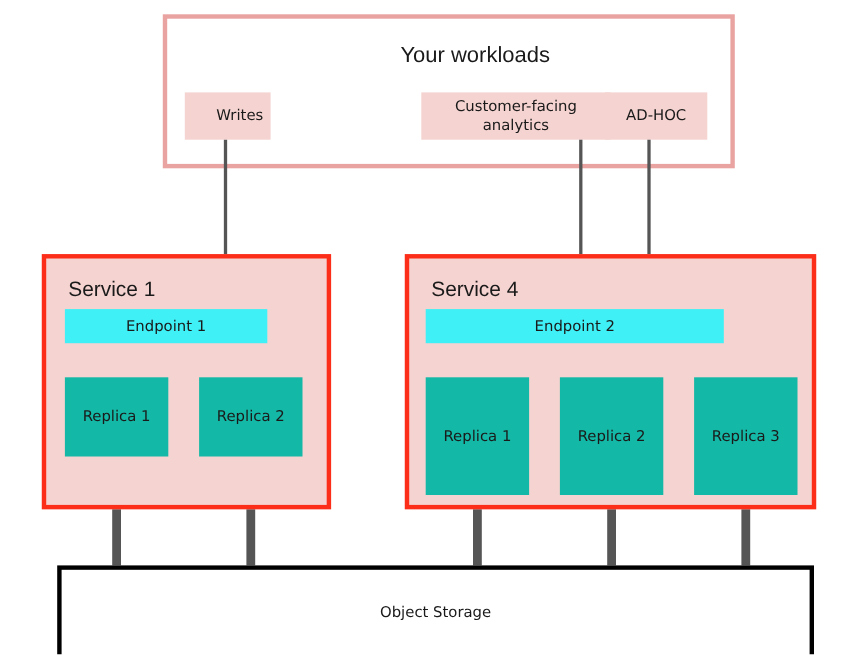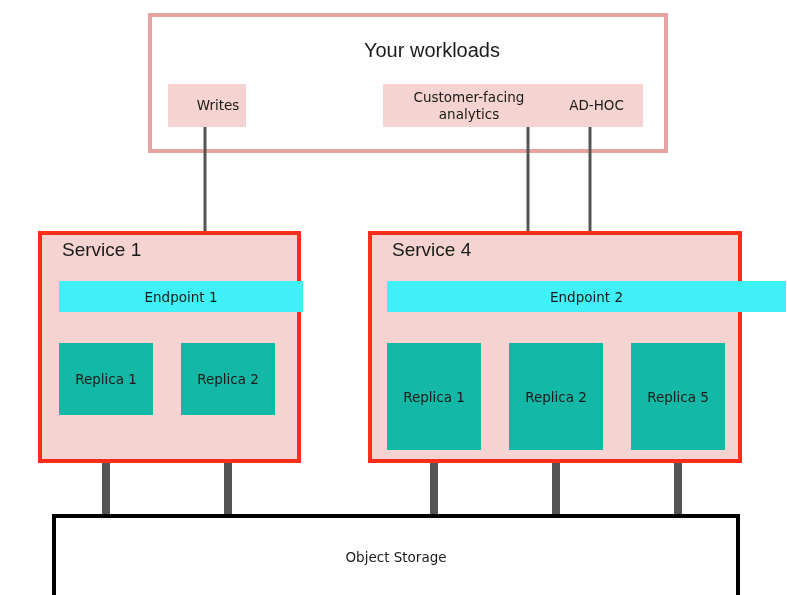--- a/index.html
+++ b/index.html
@@ -67,41 +67,41 @@
     position: absolute;
     box-sizing: border-box;
     border: 4px solid #fc2d19;
     background: #f4d3d0;
   }
   .service-1 { left: 38px;  top: 231px; width: 263px; height: 232px; }
   .service-2 { left: 368px; top: 231px; width: 374px; height: 232px; }
   .service-title {
     position: absolute;
     left: 20px;
-    top: 4px;
+    top: 18px;
     font-family: "Liberation Sans", sans-serif;
     font-size: 19px;
     color: #1a1a1a;
     white-space: nowrap;
   }
 
   
   .endpoint {
     position: absolute;
     box-sizing: border-box;
     background: #3ff0f7;
     display: flex;
     align-items: center;
     justify-content: center;
     font-family: "DejaVu Sans", sans-serif;
     font-size: 13.5px;
     color: #1a1a1a;
   }
-  .endpoint-1 { left: 59px;  top: 281px; width: 244px; height: 31px; }
-  .endpoint-2 { left: 387px; top: 281px; width: 399px; height: 31px; }
+  .endpoint-1 { left: 59px;  top: 281px; width: 184px; height: 31px; }
+  .endpoint-2 { left: 387px; top: 281px; width: 271px; height: 31px; }
 
   
   .replica {
     position: absolute;
     box-sizing: border-box;
     background: #14b8a6;
     display: flex;
     align-items: center;
     justify-content: center;
     font-family: "DejaVu Sans", sans-serif;
@@ -191,17 +191,17 @@
   <div class="endpoint endpoint-1">Endpoint 1</div>
   <div class="replica s1-r1">Replica 1</div>
   <div class="replica s1-r2">Replica 2</div>
 
   <div class="service-box service-2">
     <div class="service-title">Service 4</div>
   </div>
   <div class="endpoint endpoint-2">Endpoint 2</div>
   <div class="replica s2-r1">Replica 1</div>
   <div class="replica s2-r2">Replica 2</div>
-  <div class="replica s2-r3">Replica 5</div>
+  <div class="replica s2-r3">Replica 3</div>
 
   <div class="object-storage">Object Storage</div>
 
 </div>
 
 </body></html>

